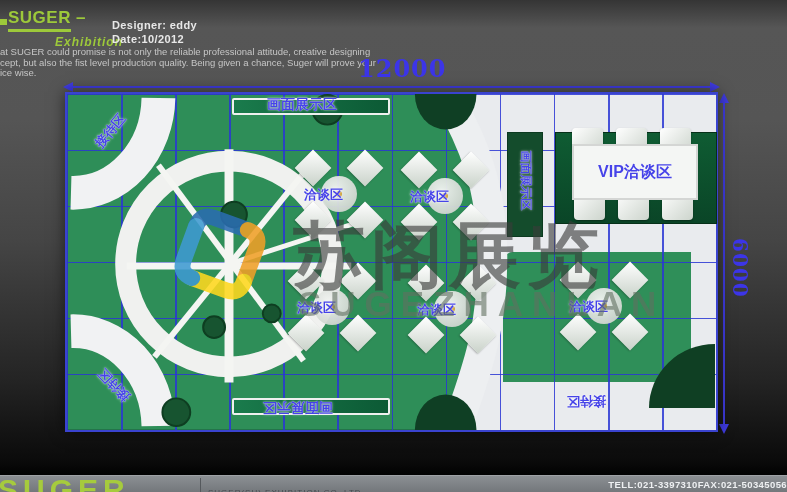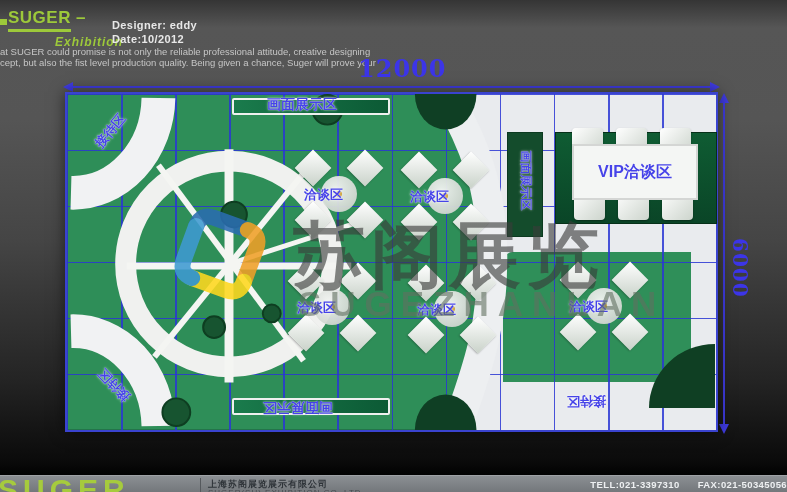--- a/index.html
+++ b/index.html
@@ -66,37 +66,38 @@
   
   .wm-logo { position:absolute; left:172px; top:206px; width:96px; height:96px; z-index:6; opacity:.88; transform:rotate(20deg); }
   .wm-cn { position:absolute; left:293px; top:208px; font-size:72px; font-weight:bold; letter-spacing:6px; color:rgba(58,60,58,.62); z-index:6; white-space:nowrap; }
   .wm-en { position:absolute; left:298px; top:284px; font-size:35px; font-weight:bold; letter-spacing:9px; color:rgba(96,112,96,.6); z-index:6; white-space:nowrap; }
   
   .footer { position:absolute; left:0; top:475px; width:787px; height:17px; background:linear-gradient(180deg,#8b8f93,#73777b); border-top:1px solid #9ea2a6; z-index:10; overflow:hidden; }
   .f-logo { position:absolute; left:-2px; top:-3px; color:#a6cb3d; font-weight:bold; font-size:30px; letter-spacing:5px; }
   .f-div { position:absolute; left:200px; top:2px; width:1px; height:14px; background:#55595d; }
   .f-cn { position:absolute; left:208px; top:2px; font-size:9px; font-weight:bold; color:#2e3338; letter-spacing:1px; }
   .f-en { position:absolute; left:208px; top:12px; font-size:8px; color:#454b50; letter-spacing:1px; }
-  .f-contact { position:absolute; right:0px; top:3px; display:flex; gap:18px; color:#eef0f2; font-size:9.5px; font-weight:bold; letter-spacing:.4px; }
+  .f-contact { position:absolute; right:0px; top:3px; display:flex; color:#eef0f2; font-size:9.5px; font-weight:bold; letter-spacing:.4px; }
 </style>
 </head>
 <body>
 
 <div class="stage">
 
   <div class="brand-dash-left"></div>
   <div class="brand">
     <span class="u">SUGER</span><span class="dash">–</span>
   </div>
   <div class="brand-sub">Exhibition</div>
   <div class="designer">Designer: eddy</div>
   <div class="date">Date:10/2012</div>
   <div class="intro">
     <div>at SUGER could promise is not only the reliable professional attitude, creative designing</div>
     <div>cept, but also the fist level production quality. Being given a chance, Suger will prove your</div>
+    <div>ice wise.</div>
   </div>
 
   <div class="dim-label-top">12000</div>
   <div class="dim-line-top">
     <span class="al"></span>
     <span class="ar"></span>
   </div>
   <div class="dim-line-right">
     <span class="au"></span>
     <span class="ad"></span>
@@ -211,21 +212,20 @@
     <path d="M66,16 Q80,16 80,30 V66" fill="none" stroke="#f0a028" stroke-width="16" stroke-linecap="round"></path>
     <path d="M80,66 Q80,80 66,80 H30" fill="none" stroke="#ffd81e" stroke-width="16" stroke-linecap="round"></path>
     <path d="M30,80 Q16,80 16,66 V30" fill="none" stroke="#3f9ad2" stroke-width="16" stroke-linecap="round"></path>
   </svg>
   <div class="wm-cn">苏阁展览</div>
   <div class="wm-en">SUGEZHANLAN</div>
 
   <div class="footer">
     <div class="f-logo">SUGER</div>
     <div class="f-div"></div>
-    <div class="f-cn">上海苏阁展览展示有限公司</div>
     <div class="f-en">SUGER(SH) EXHIBITION CO.,LTD</div>
     <div class="f-contact">
       <span>TELL:021-3397310</span>
       <span>FAX:021-50345056</span>
     </div>
   </div>
 
 </div>
 
 </body></html>

